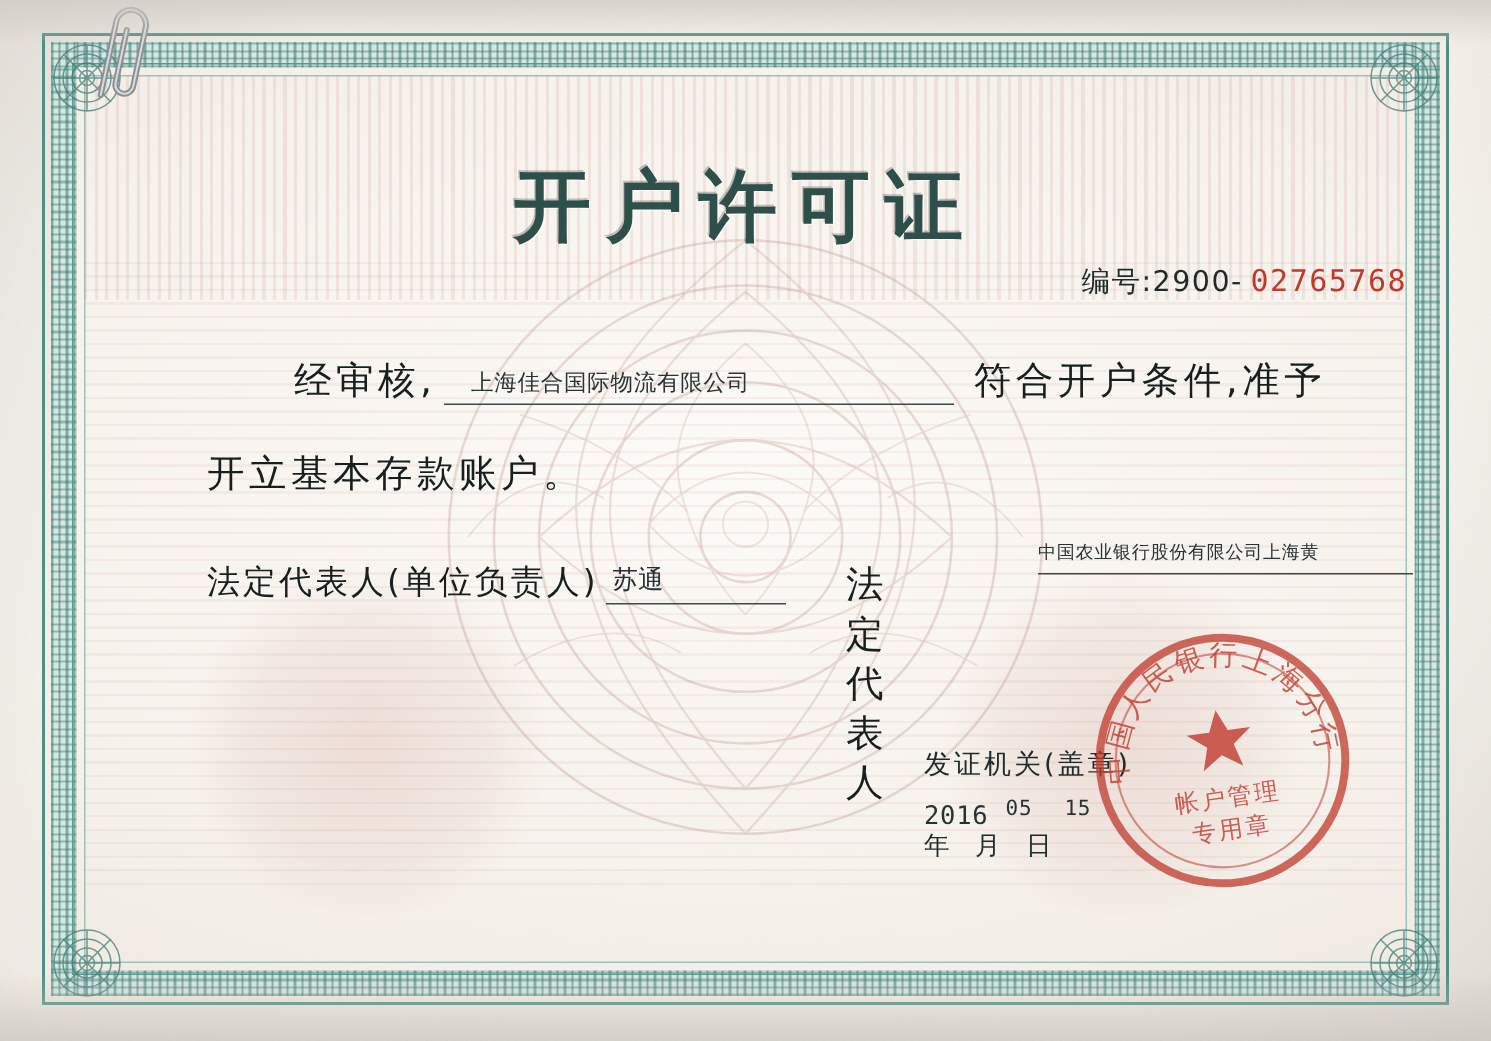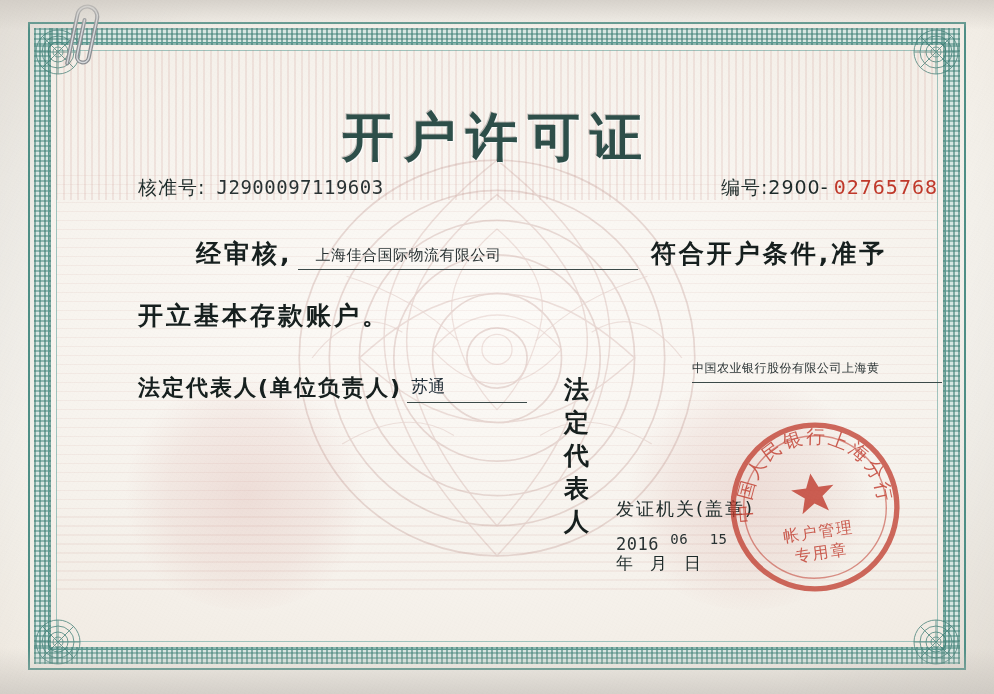--- a/index.html
+++ b/index.html
@@ -95,21 +95,21 @@
     position:absolute;left:0;right:0;top:46px;text-align:center;
     font-family:"DejaVu Serif","Liberation Serif",serif;
     font-weight:bold;font-size:52px;letter-spacing:10px;
     color:#2e4f4a;
     text-shadow:1px 1px 0 rgba(255,255,255,.7), -1px -1px 0 rgba(0,0,0,.22);
   }
 
   .row{position:absolute;font-family:"DejaVu Sans","Liberation Sans",sans-serif;color:#23302f;}
 
   .lbl{font-size:19px;letter-spacing:1px;color:#1e2b2a;}
-  .lbl-big{font-size:25px;letter-spacing:3px;color:#17201f;font-weight:700;}
+  .lbl-big{font-size:25px;letter-spacing:3px;color:#17201f;font-weight:400;}
 
   .handwriting{
     font-family:"DejaVu Sans","Liberation Sans",sans-serif;
     color:#23303a;
   }
   .stamped{
     font-family:"DejaVu Sans Mono","Liberation Mono",monospace;
     color:#2a3334;letter-spacing:0.5px;
   }
   .red-num{
@@ -258,24 +258,20 @@
           <path d="M170 62 q-32 10 -52 30"></path>
         </g>
       </svg>
     </div>
   </div>
 
   <div class="content">
 
     <div class="title">开户许可证</div>
 
-    <div class="row" id="approval-row">
-      <span class="lbl">核准号:</span>
-      <span class="stamped val" style="margin-left:6px;">J2900097119603</span>
-    </div>
 
     <div class="row" id="serial-row">
       <span class="lbl">编号:2900-</span>
       <span class="red-num" style="font-size:20px;">02765768</span>
     </div>
 
     <div class="row" id="body-line1">
       <span class="lbl-big">经审核,</span>
       <span class="uline" style="width:340px;position:relative;vertical-align:bottom;height:30px;">
         <span class="stamped" style="position:absolute;left:18px;bottom:4px;font-size:15px;">上海佳合国际物流有限公司</span>
@@ -300,21 +296,21 @@
         <span class="stamped" style="display:block;font-size:12px;line-height:22px;">中国农业银行股份有限公司上海黄</span>
         <span class="uline" style="display:block;width:250px;height:2px;margin-top:2px;"></span>
       </span>
     </div>
 
 
     <div class="row" id="issuer">
       <div class="issuer-line">发证机关(盖章)</div>
       <div class="date-line">
         <span class="stamped" style="font-size:17px;">2016</span>
-        <span class="stamped" style="font-size:14px;margin:0 2px 0 6px;vertical-align:6px;">06</span>
+        <span class="stamped" style="font-size:14px;margin:0 2px 0 6px;vertical-align:6px;">05</span>
         <span class="stamped" style="font-size:14px;margin:0 2px 0 14px;vertical-align:6px;">15</span>
         <div style="margin-top:-2px;">年　月　日</div>
       </div>
     </div>
 
   </div>
 
   <div class="seal">
     <svg width="178" height="178" viewBox="0 0 200 200">
       <defs>

